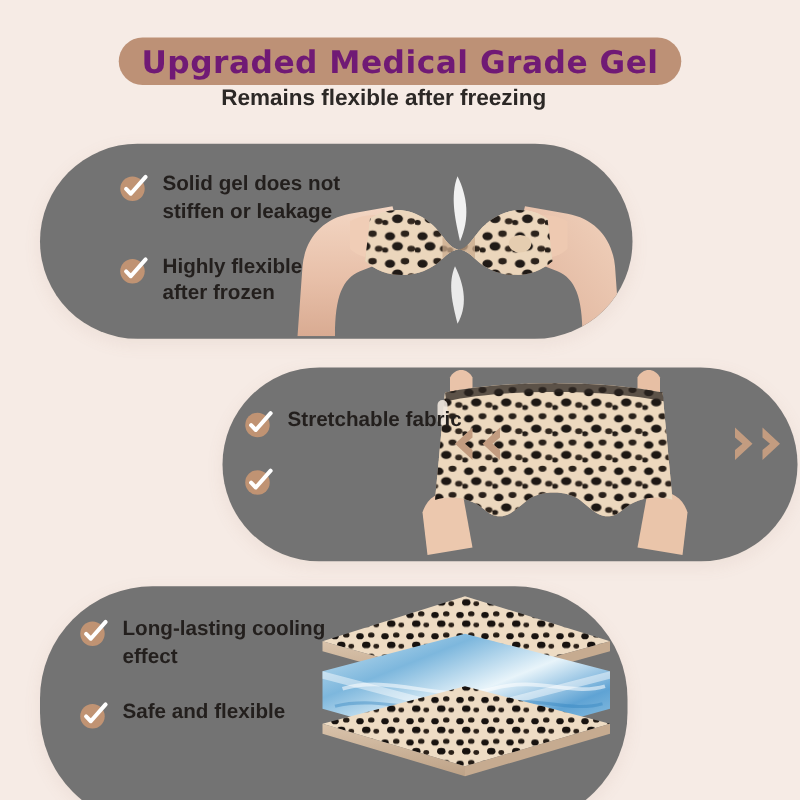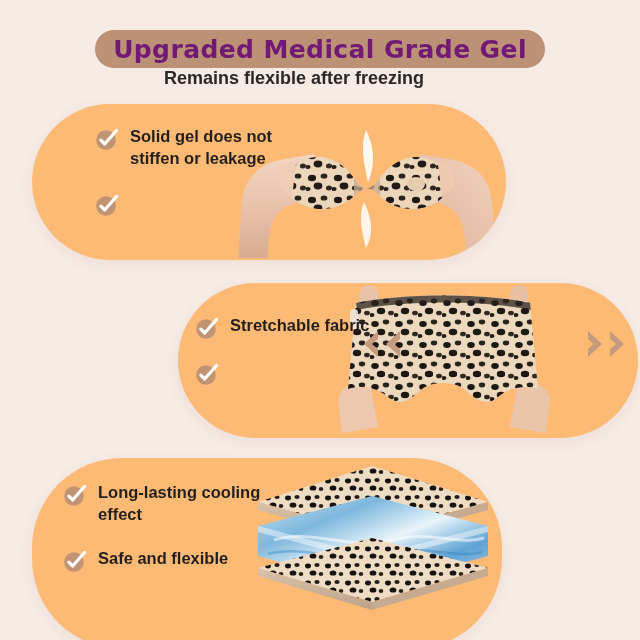--- a/index.html
+++ b/index.html
@@ -37,37 +37,38 @@
   .title-text {
     color: #701a75;
     font-size: 25px;
     font-weight: bold;
     letter-spacing: 0.4px;
     white-space: nowrap;
     font-family: "DejaVu Sans", sans-serif;
   }
   .subtitle {
     position: absolute;
-    left: 0;
+    left: 13px;
     top: 68px;
     width: 588px;
     text-align: center;
     font-size: 18px;
     font-weight: bold;
     color: #2c2826;
     font-family: "Liberation Sans", sans-serif;
   }
 
   
   .card {
     position: absolute;
-    background: #fdba74;
+    background: #737373;
     border-radius: 90px;
     box-shadow: 0 4px 14px rgba(160,120,100,0.10);
     overflow: hidden;
+    margin-top: 11px;
   }
   #card-1 { left: 32px;  top: 104px; width: 474px; height: 156px; }
   #card-2 { left: 178px; top: 283px; width: 460px; height: 155px; }
   #card-3 { left: 32px;  top: 458px; width: 470px; height: 191px; }
 
   .bullets {
     position: absolute;
     display: flex;
     flex-direction: column;
   }
@@ -170,20 +171,22 @@
           <path d="M6.6 12.6 L10.2 16.3 L21.6 3.4" fill="none" stroke="#ffffff" stroke-width="3.1" stroke-linecap="round" stroke-linejoin="round"></path>
         </svg>
         <span class="bullet-label">Solid gel does not
 stiffen or leakage</span>
       </div>
       <div class="bullet">
         <svg class="check-icon" viewBox="0 0 24 24">
           <circle cx="11.5" cy="12.5" r="9.4" fill="#c09373"></circle>
           <path d="M6.6 12.6 L10.2 16.3 L21.6 3.4" fill="none" stroke="#ffffff" stroke-width="3.1" stroke-linecap="round" stroke-linejoin="round"></path>
         </svg>
+        <span class="bullet-label">Highly flexible
+after frozen</span>
       </div>
     </div>
   </div>
 
   <div class="card" id="card-2">
 
     <svg class="art" id="art-2" viewBox="0 0 290 168">
       <defs>
         <linearGradient id="fab2" x1="0" y1="0" x2="0" y2="1">
           <stop offset="0%" stop-color="#f2dfc9"></stop>

